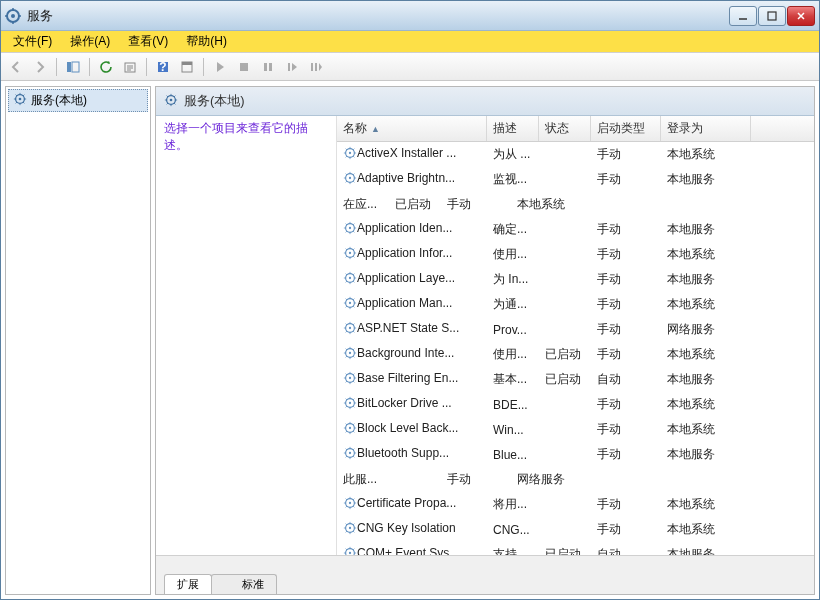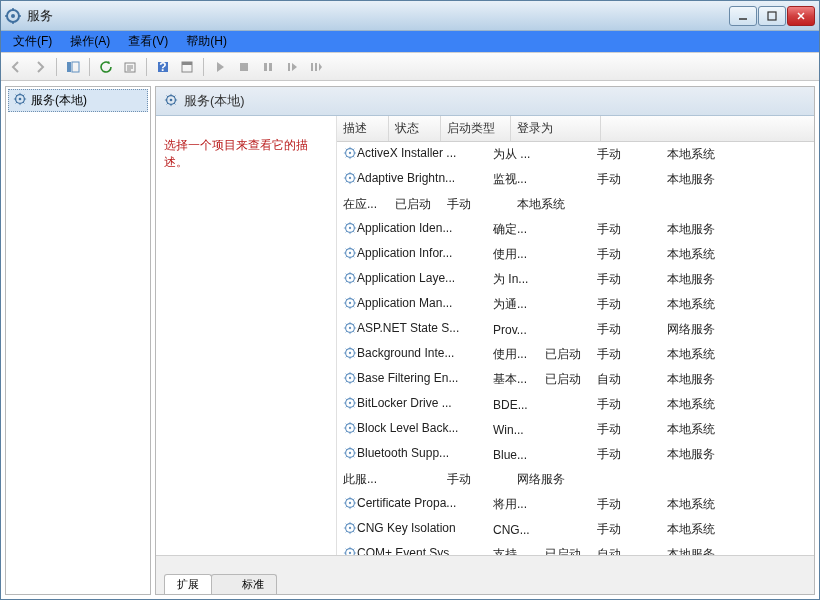--- a/index.html
+++ b/index.html
@@ -8,39 +8,39 @@
 .window { width: 820px; height: 600px; background: #fff; border: 1px solid #5a7fa0; display: flex; flex-direction: column; }
 
 .titlebar { height: 30px; background: linear-gradient(to bottom, #e8f0f8 0%, #d0e0ef 50%, #b8d0e6 100%); display: flex; align-items: center; padding: 0 4px; border-bottom: 1px solid #9bb5cc; }
 .titlebar .icon { width: 16px; height: 16px; margin-right: 6px; display:flex;align-items:center;justify-content:center; }
 .titlebar .title { flex: 1; color: #1a1a1a; font-size: 13px; }
 .win-btns { display: flex; gap: 1px; }
 .win-btn { width: 28px; height: 20px; border: 1px solid #6a8aa8; background: linear-gradient(to bottom,#f0f6fb,#cfe1f0); border-radius: 3px; display:flex;align-items:center;justify-content:center; cursor:pointer; }
 .win-btn.close { background: linear-gradient(to bottom,#f08080,#d04040,#c02020); border-color:#a02020; color:#fff; }
 .win-btn svg { width:10px;height:10px; }
 
-.menubar { height: 22px; background: #3b82f6; border-bottom: 1px solid #d0d0d0; display:flex; align-items:center; padding: 0 4px; gap: 2px; }
+.menubar { height: 22px; background: #fde047; border-bottom: 1px solid #d0d0d0; display:flex; align-items:center; padding: 0 4px; gap: 2px; }
 .menu-item { padding: 2px 8px; cursor:pointer; }
 
 .toolbar { height: 28px; background: linear-gradient(to bottom,#fdfdfd,#ececec); border-bottom: 1px solid #c8c8c8; display:flex; align-items:center; padding: 0 4px; gap:2px; }
 .tb-btn { width:22px; height:22px; display:flex; align-items:center; justify-content:center; border:1px solid transparent; border-radius:2px; cursor:pointer; }
 .tb-sep { width:1px; height:18px; background:#c0c0c0; margin:0 3px; }
 .tb-btn svg { width:14px; height:14px; }
 .tb-btn.disabled { opacity:0.45; cursor:default; }
 
 .body { flex:1; display:flex; border-top:1px solid #fff; min-height:0;border-radius:25px; }
 .tree-pane { width:146px; background:#fff; border:1px solid #b8b8b8; margin:4px 2px 4px 4px; padding:2px; }
 .tree-node { display:flex; align-items:center; gap:4px; padding:2px 4px; background:#d8e6f4; border:1px dotted #7090b0; cursor:pointer; }
 
 .right-pane { flex:1; margin:4px 4px 4px 2px; border:1px solid #b8b8b8; background:#fff; display:flex; flex-direction:column; min-height:0; }
 .detail-head { background: linear-gradient(to bottom,#e8eef5,#d6e2ee); border-bottom:1px solid #b0c4d6; padding:5px 8px; display:flex; align-items:center; gap:6px; }
 .detail-head .ht { font-size:13px; color:#333; }
 
 .detail-body { flex:1; display:flex; min-height:0; }
-.desc-pane { width:180px; padding:21px 8px; color:#b91c1c; }
+.desc-pane { width:180px; padding:4px 8px; color:#6d28d9; }
 .list-pane { flex:1; display:flex; flex-direction:column; border-left:1px solid #e0e0e0; min-height:0; }
 
 .list-header { display:flex; background:linear-gradient(to bottom,#fdfdfd,#ececec); border-bottom:1px solid #d0d0d0; }
 .list-header .col { padding:4px 6px; border-right:1px solid #d8d8d8; color:#333; cursor:pointer; display:flex; align-items:center; gap:4px; }
 .list-header .col .sort { color:#6080a0; font-size:9px; }
 
 .list-rows { flex:1; overflow-y:scroll; min-height:0; }
 .row { display:flex; align-items:center; padding:2px 0; }
 .row .c { padding:2px 6px; white-space:nowrap; overflow:hidden; text-overflow:ellipsis; color:#222; }
 .row .c0 { display:flex; align-items:flex-start; }
@@ -196,20 +196,24 @@
         <span class="ht">服务(本地)</span>
       </div>
 
       <div class="detail-body">
         <div class="desc-pane">
           <span>选择一个项目来查看它的描述。</span>
         </div>
 
         <div class="list-pane">
           <div class="list-header">
+            <div class="col c0">
+                <span>名称</span>
+                <span class="sort">▲</span>
+              </div>
             <div class="col c1">描述</div>
             <div class="col c2">状态</div>
             <div class="col c3">启动类型</div>
             <div class="col c4">登录为</div>
           </div>
           <div class="list-rows" id="rows">
               <div class="row">
                 <div class="c c0">
                   <span><svg width="14" height="14" viewBox="0 0 16 16">
                       <circle cx="8" cy="8" r="5" fill="none" stroke="#6090c0" stroke-width="1.3"></circle>

